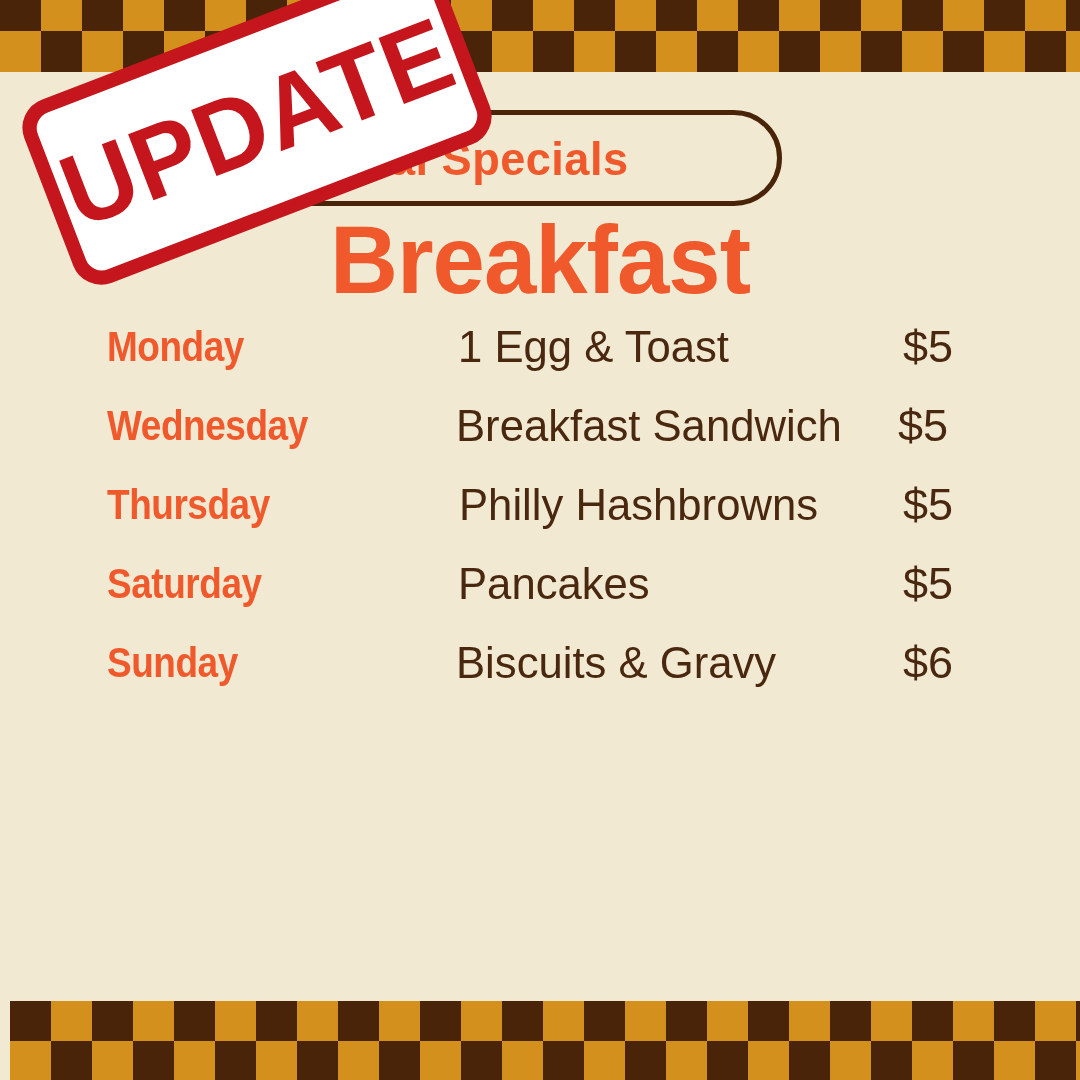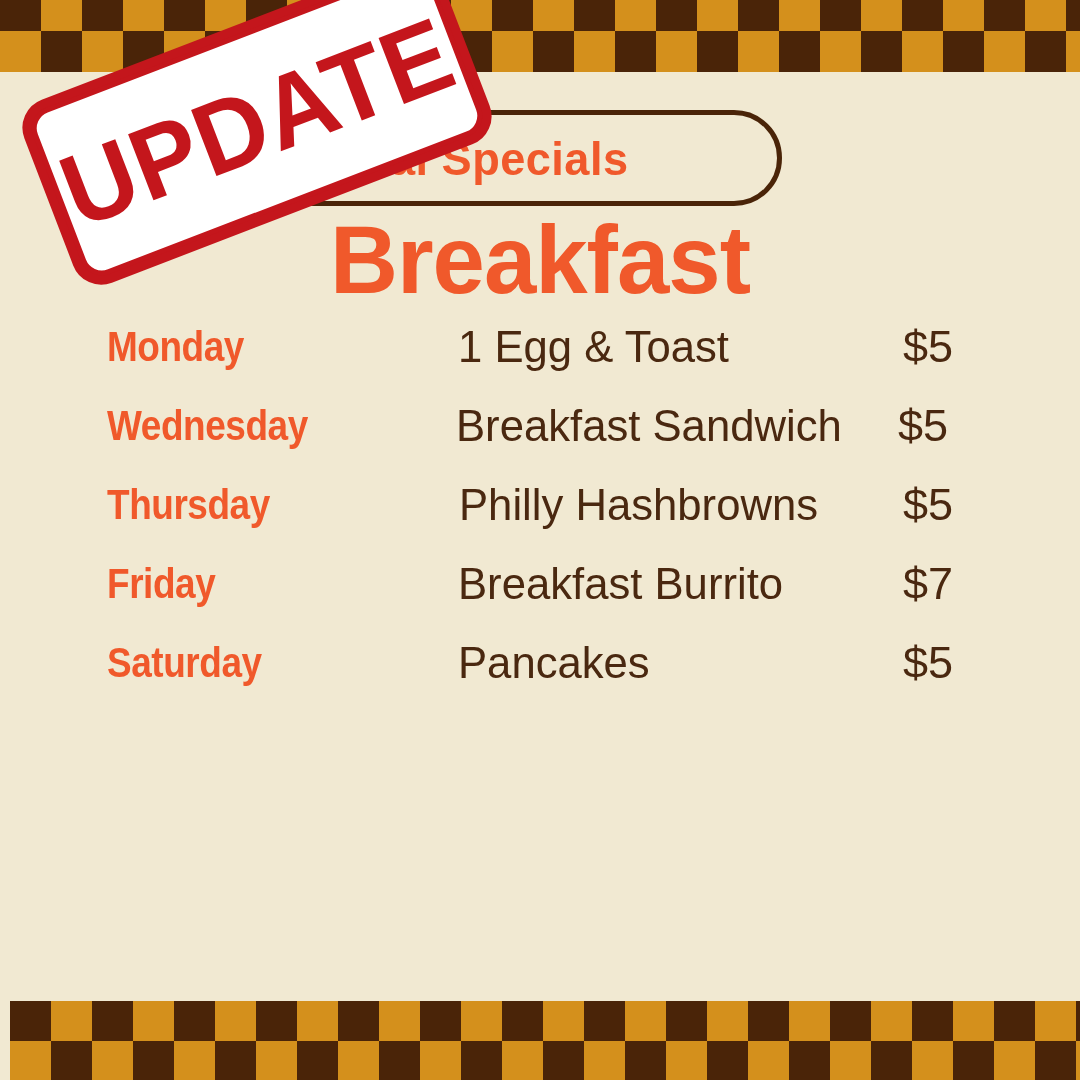--- a/index.html
+++ b/index.html
@@ -281,29 +281,29 @@
       <div class="menu-row" data-row="2">
         <div class="menu-day">Wednesday</div>
         <div class="menu-item">Breakfast Sandwich</div>
         <div class="menu-price">$5</div>
       </div>
       <div class="menu-row" data-row="3">
         <div class="menu-day">Thursday</div>
         <div class="menu-item">Philly Hashbrowns</div>
         <div class="menu-price">$5</div>
       </div>
-      <div class="menu-row" data-row="4">
-        <div class="menu-day">Friday</div>
-        <div class="menu-item">Breakfast Burrito</div>
-        <div class="menu-price">$7</div>
-      </div>
       <div class="menu-row" data-row="5">
         <div class="menu-day">Saturday</div>
         <div class="menu-item">Pancakes</div>
         <div class="menu-price">$5</div>
+      </div>
+      <div class="menu-row" data-row="6">
+        <div class="menu-day">Sunday</div>
+        <div class="menu-item">Biscuits &amp; Gravy</div>
+        <div class="menu-price">$6</div>
       </div>
     </div>
 
   <div id="update-stamp">
     <div id="update-stamp-frame"></div>
     <div id="update-stamp-inner"></div>
     <div id="update-stamp-text">UPDATE</div>
   </div>
 
   <div id="checker-bottom" class="checker-band">

